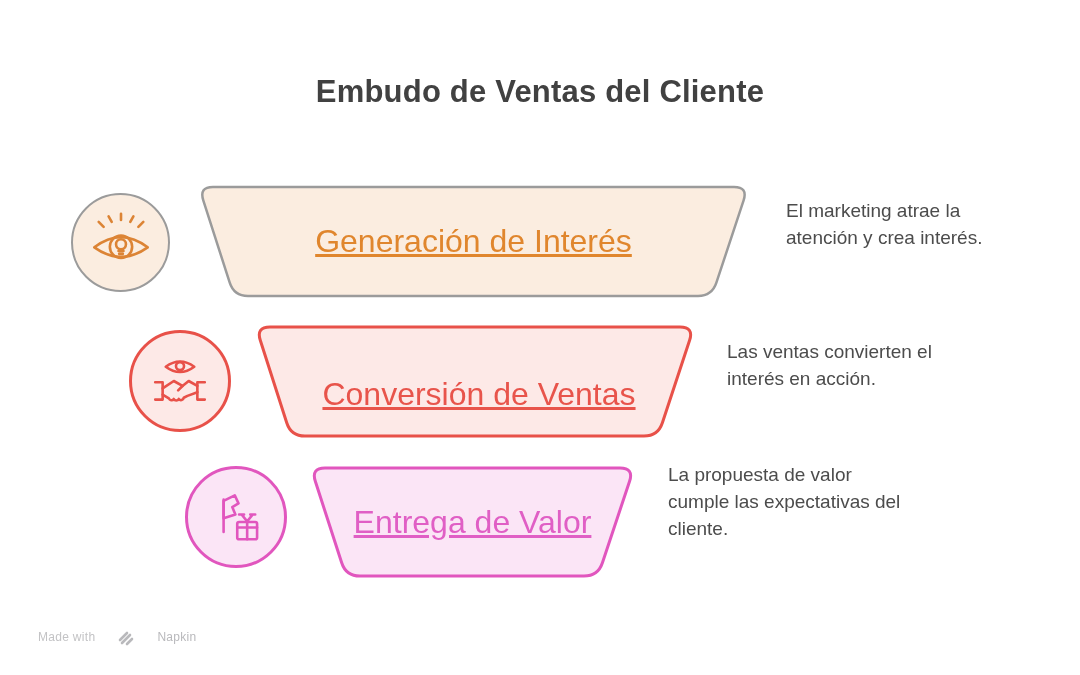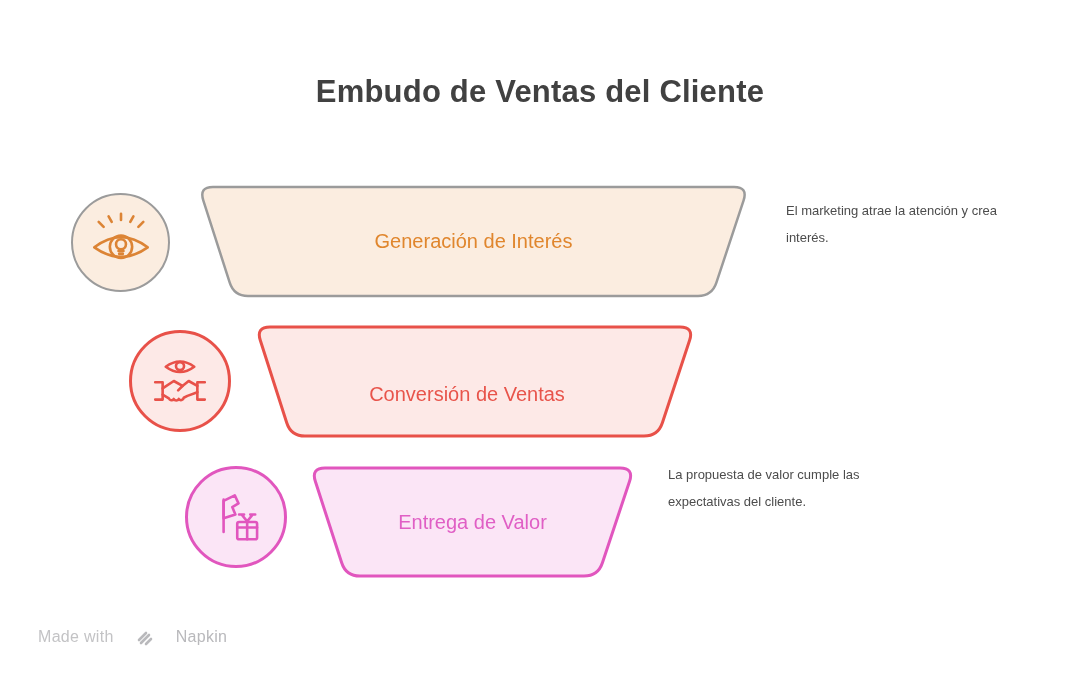--- a/index.html
+++ b/index.html
@@ -3,36 +3,36 @@
 <meta charset="utf-8">
 <style>
   html,body{margin:0;padding:0;background:#fff;}
   #canvas{position:relative;width:1080px;height:675px;background:#ffffff;overflow:hidden;
           font-family:"Liberation Sans",sans-serif;border-radius:6px;}
   .page-title{position:absolute;left:0;top:74px;width:1080px;text-align:center;
               font-size:31px;font-weight:700;letter-spacing:.2px;}
   .stage{position:absolute;inset:0;pointer-events:none;}
   .trap{position:absolute;left:0;top:0;width:1080px;height:675px;display:block;}
   .trap-label{position:absolute;display:flex;align-items:center;justify-content:center;
-              font-size:20px;font-weight:400;}
+              font-size:32px;font-weight:400;text-decoration:underline;}
   .badge{position:absolute;border-style:solid;border-radius:50%;box-sizing:border-box;
          display:flex;align-items:center;justify-content:center;}
   .s0 .badge{left:71px;top:193px;width:99px;height:99px;border-width:2.5px;}
   .s1 .badge{left:129px;top:330px;width:102px;height:102px;border-width:3px;}
   .s2 .badge{left:185px;top:466px;width:102px;height:102px;border-width:3px;}
   .badge svg{width:62px;height:62px;}
   .s0 .trap-label{left:199px;top:187px;width:549px;height:109px;}
-  .s1 .trap-label{left:248px;top:327px;width:438px;height:134px;}
+  .s1 .trap-label{left:260px;top:327px;width:438px;height:134px;}
   .s2 .trap-label{left:311px;top:468px;width:323px;height:108px;}
-  .desc{position:absolute;font-size:13px;line-height:27px;}
+  .desc{position:absolute;font-size:19px;line-height:27px;}
   .s0 .desc{left:786px;top:197px;width:220px;}
   .s1 .desc{left:727px;top:338px;width:245px;}
   .s2 .desc{left:668px;top:461px;width:240px;}
   .footer{position:absolute;left:38px;top:628px;display:flex;align-items:center;gap:22px;
-          font-size:16px;}
+          font-size:12px;}
   .footer .made{letter-spacing:.3px;}
   .footer .brand{letter-spacing:.3px;}
 </style>
 </head>
 <body>
 
 <div id="canvas">
 
   <div class="page-title" style="color: rgb(65, 65, 65);">Embudo de Ventas del Cliente</div>
 
@@ -61,20 +61,21 @@
       <svg viewBox="0 0 100 100" fill="none" stroke="currentColor" stroke-width="4.2" stroke-linecap="round" stroke-linejoin="round" style="color: rgb(232, 81, 73);">
         <path d="M27,27 Q50,10 73,27 Q50,44 27,27 Z"></path>
         <circle cx="50" cy="26" r="6.5"></circle>
         <path d="M10,52 H22 M10,80 H22 M22,52 V80 M90,52 H78 M90,80 H78 M78,52 V80"></path>
         <path d="M22,62 L40,50 L54,58 L47,65"></path>
         <path d="M54,58 L64,50 L78,58"></path>
         <path d="M22,72 L32,78 a4.5,4.5 0 0 0 8,1 a4.5,4.5 0 0 0 8,0 a4.5,4.5 0 0 0 8,-2 L62,74 L78,68"></path>
       </svg>
     </div>
     <div class="trap-label" style="color: rgb(232, 84, 75);">Conversión de Ventas</div>
+    <div class="desc" style="color: rgb(76, 76, 76);">Las ventas convierten el interés en acción.</div>
   </div>
 
   <div class="stage s2">
     <svg class="trap" viewBox="0 0 1080 675">
       <path d="M315.3160500098093,481.3180971731259 Q311,468 325,468 L620,468 Q634,468 629.5728112757643,481.2815661727072 L602.4271887242357,562.7184338272928 Q598,576 584,576 L360,576 Q346,576 341.6839499901907,562.6819028268741 Z" fill="#FBE5F6" stroke="#E156BE" stroke-width="3"></path>
     </svg>
     <div class="badge" style="border-color: rgb(225, 86, 190); background: rgb(251, 229, 246);">
       <svg viewBox="0 0 100 100" fill="none" stroke="currentColor" stroke-width="4.2" stroke-linecap="round" stroke-linejoin="round" style="color: rgb(225, 86, 190);">
         <path d="M30,22 V74"></path>
         <path d="M30,24 L48,15 L54,28 L44,34 L49,46 L30,52 Z"></path>

